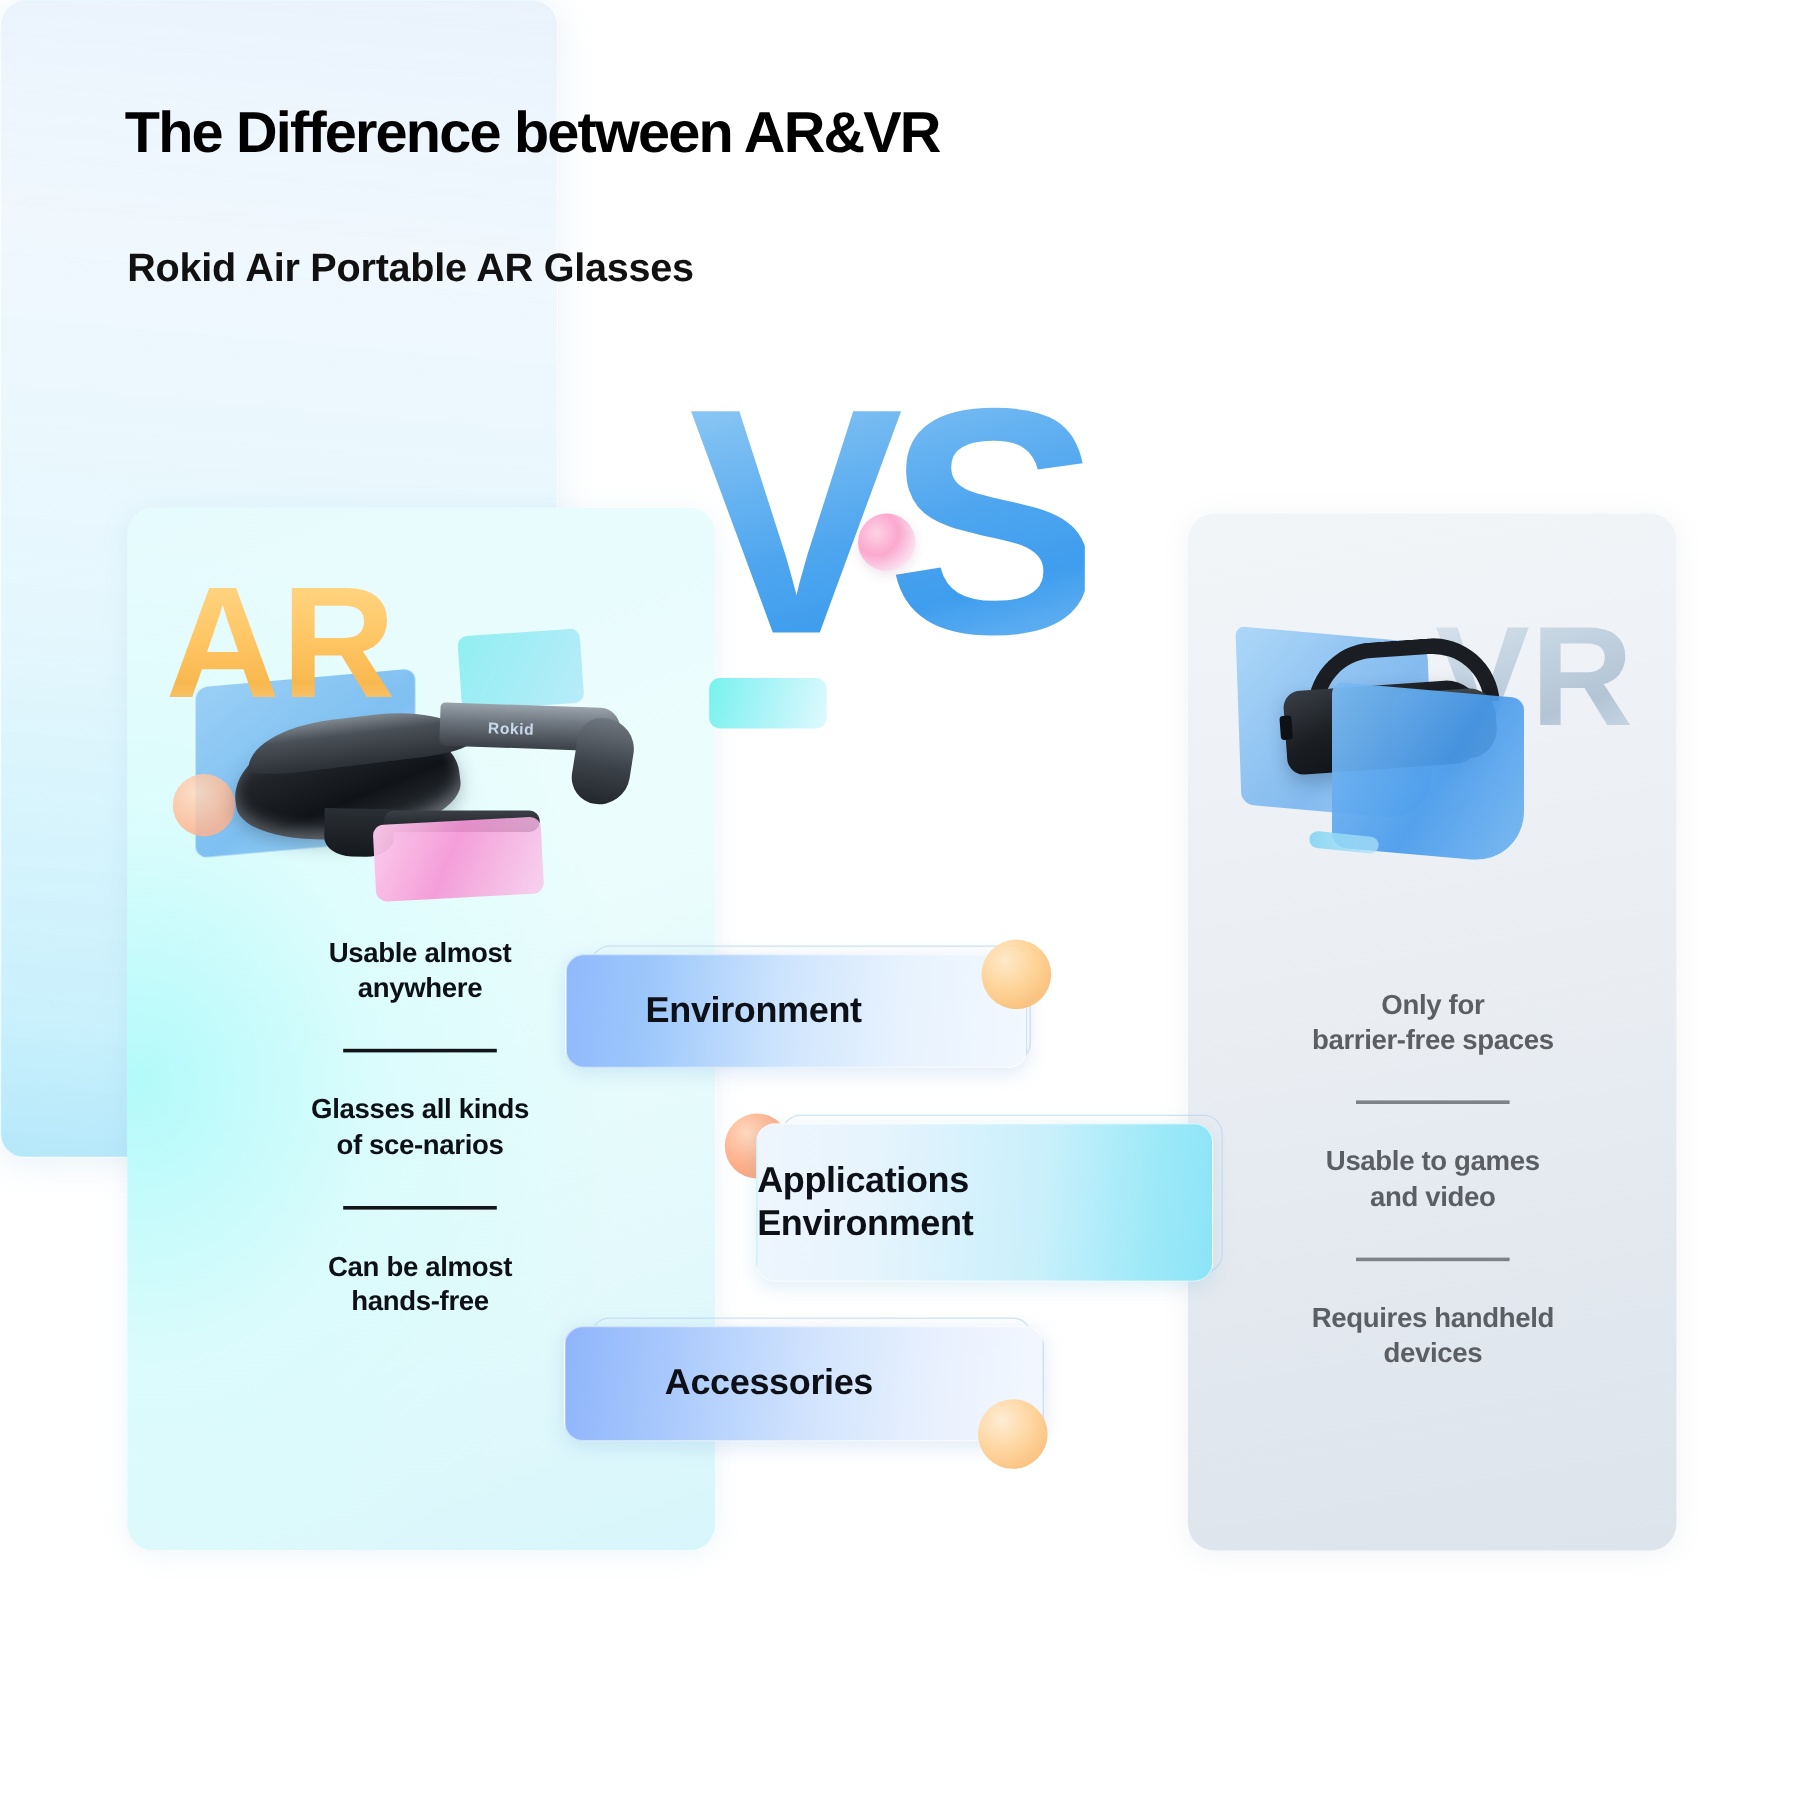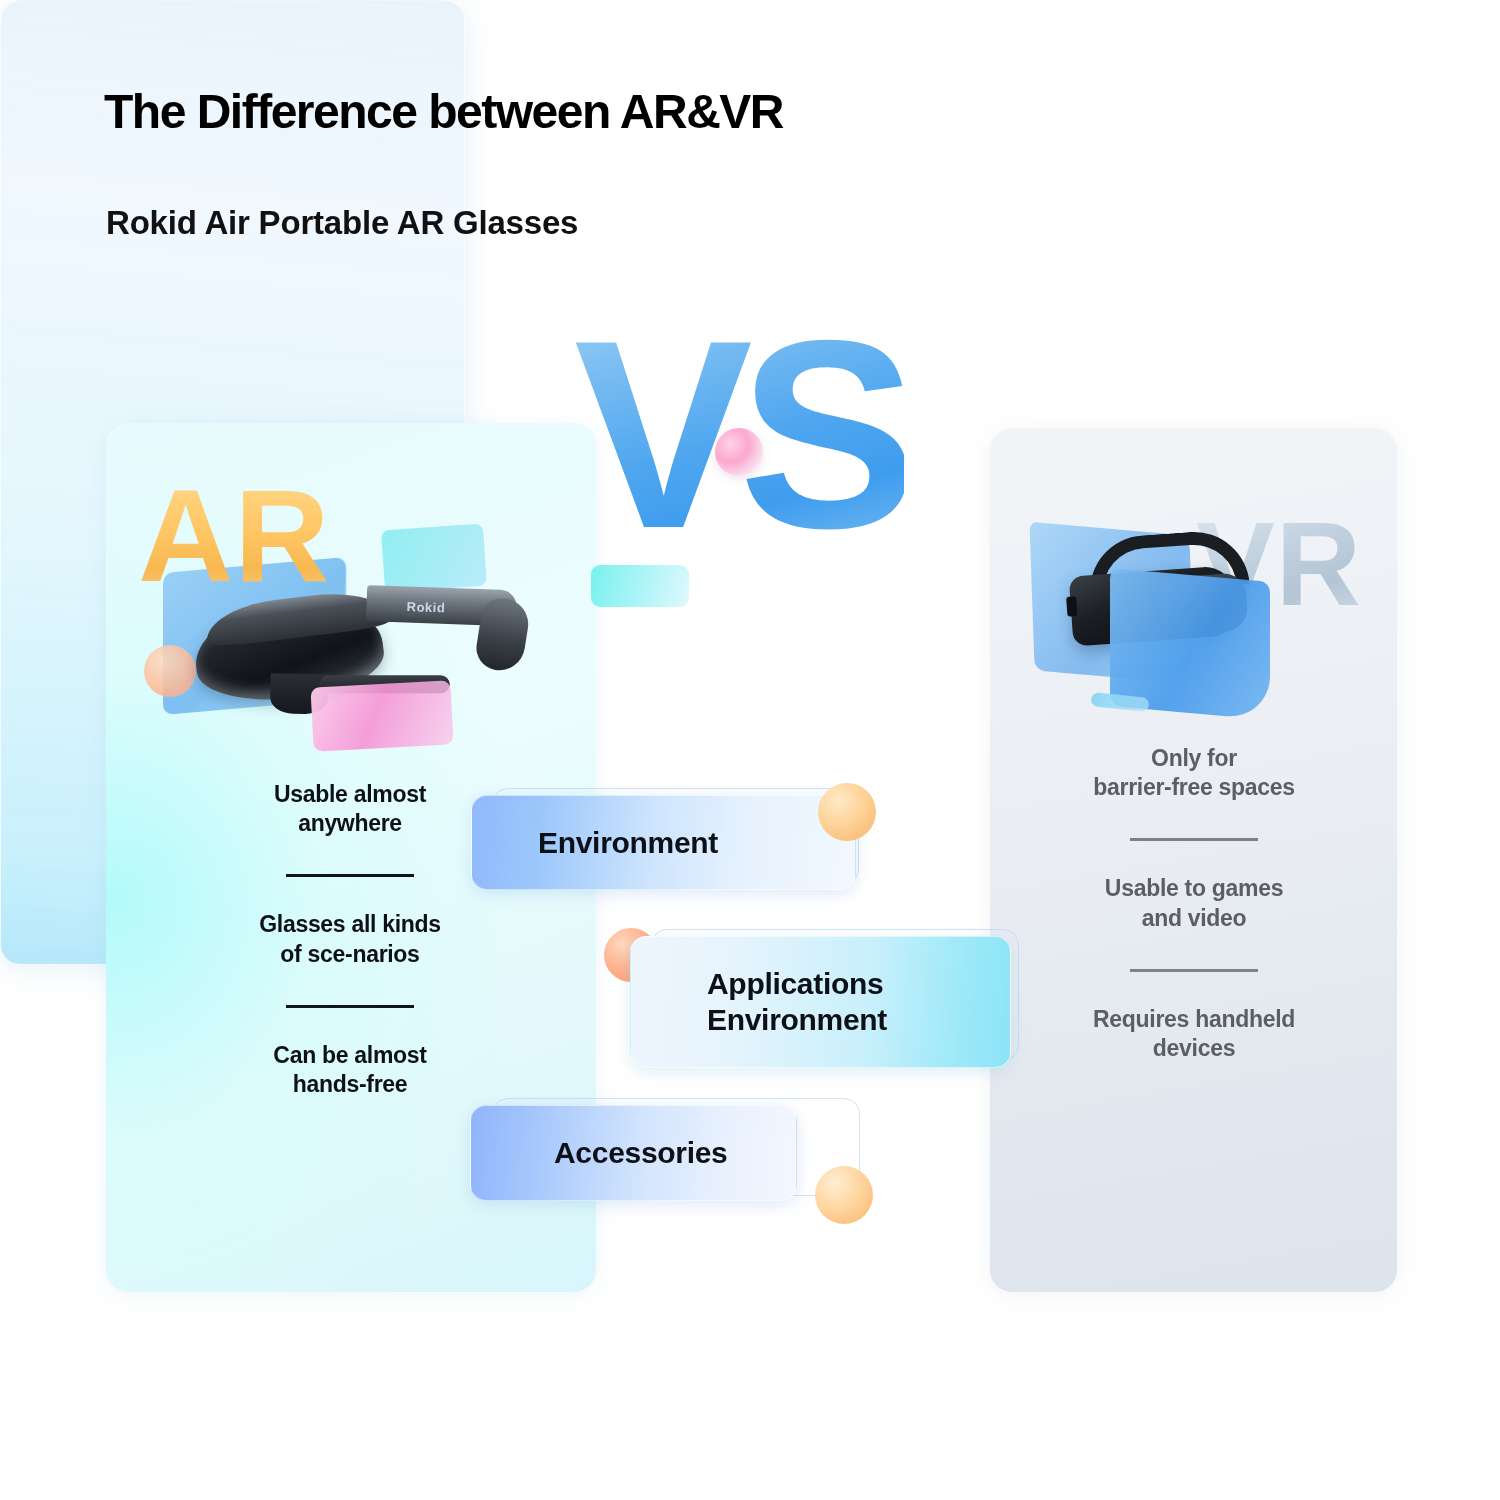--- a/index.html
+++ b/index.html
@@ -345,21 +345,21 @@
     border-radius: 9px;
     background: linear-gradient(105deg, rgba(112,242,236,0.95) 0%, rgba(157,242,246,0.9) 45%, rgba(214,248,252,0.8) 100%);
   }
 
   
   .feat-list {
     position: absolute;
     text-align: center;
   }
   .feat-ar { left: 140px; top: 780px; width: 420px; }
-  .feat-vr { left: 1000px; top: 744px; width: 388px; }
+  .feat-vr { left: 1000px; top: 823px; width: 388px; }
 
   .feat-item {
     font-size: 23px;
     font-weight: 700;
     line-height: 1.27;
     letter-spacing: -0.3px;
     white-space: pre-line;
   }
   .feat-ar .feat-item { color: #0d1117; }
   .feat-vr .feat-item { color: #5b5f63; }
@@ -396,28 +396,27 @@
     height: 95px;
     padding-left: 66px;
     background: linear-gradient(95deg, #8fb9fb 0%, #9cc7fb 18%, #cfe5fd 48%, #e7f2fe 72%, #f2f8ff 100%);
     box-shadow: 0 4px 16px rgba(110,160,220,0.22);
   }
   .pill-apps {
     left: 630px;
     top: 936px;
     width: 381px;
     height: 132px;
-    padding-left: 76px;
     background: linear-gradient(95deg, #eef5fd 0%, #e7f4fd 25%, #c9f0fb 62%, #9ae8f8 88%, #8ce4f7 100%);
     box-shadow: 0 4px 16px rgba(110,180,215,0.22);
   }
   .pill-accessories {
     left: 470px;
     top: 1105px;
-    width: 327px;
+    width: 400px;
     height: 96px;
     padding-left: 83px;
     background: linear-gradient(95deg, #8fb4fb 0%, #a6c7fc 20%, #d2e4fd 52%, #e9f1fe 78%, #f3f8ff 100%);
     box-shadow: 0 4px 16px rgba(110,160,220,0.22);
   }
   .pill-outline {
     position: absolute;
     border: 1.5px solid rgba(185,212,240,0.65);
     border-radius: 16px;
     background: transparent;

